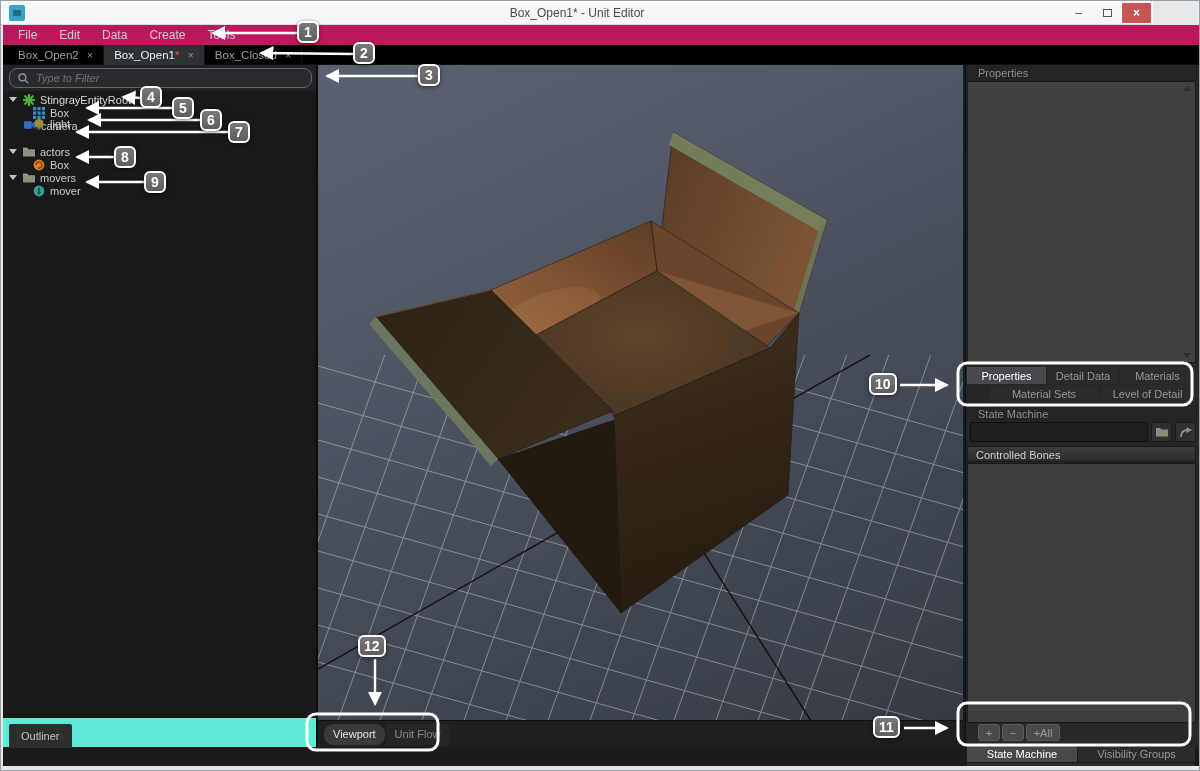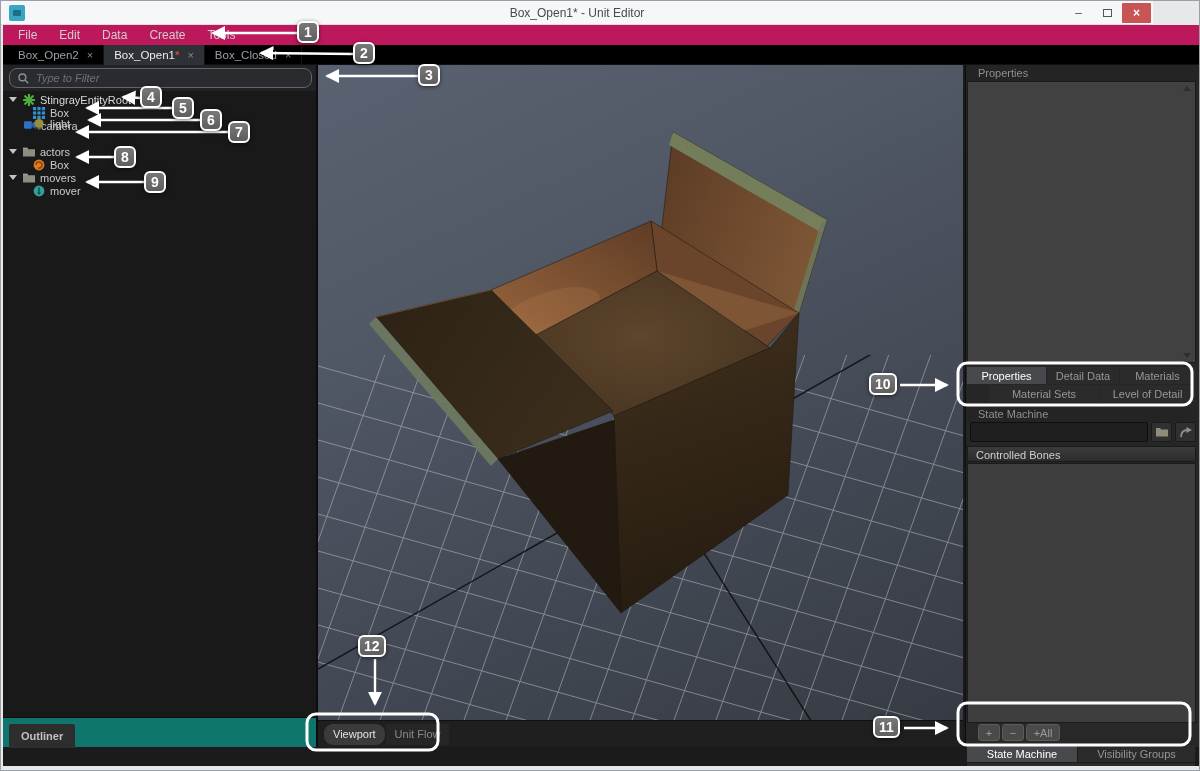--- a/index.html
+++ b/index.html
@@ -28,21 +28,21 @@
   
   .left{position:absolute;left:0;top:40px;width:315px;height:682px;background:#191919;border-right:2px solid #0d0d0d;}
   .searchrow{position:absolute;left:0;top:0;width:100%;height:26px;background:#222226;}
   .searchpill{position:absolute;left:6px;top:3px;width:303px;height:20px;background:#2a2b2f;border:1px solid #62656a;border-radius:8px;display:flex;align-items:center;padding:0 8px;gap:5px;}
   .searchpill input{flex:1;background:transparent;border:none;outline:none;color:#c8c8c8;font-size:11px;font-family:"Liberation Sans",sans-serif;}
   .searchpill input::placeholder{color:#6e7277;font-style:italic;}
   .tree{position:absolute;left:0;top:26px;width:100%;}
   .trow{position:absolute;height:13px;display:flex;align-items:center;gap:5px;white-space:nowrap;font-size:11px;color:#cbcbcb;}
   .tw{width:0;height:0;border-left:4px solid transparent;border-right:4px solid transparent;border-top:5px solid #c4c4c4;margin-right:1px;}
   .ticon{width:12px;height:12px;display:inline-flex;}
-  .outliner-strip{position:absolute;left:0;bottom:0;width:100%;height:30px;background:#0f766e;border-top:1px solid #0c0c0c;font-weight:bold;}
+  .outliner-strip{position:absolute;left:0;bottom:0;width:100%;height:30px;background:#5eead4;border-top:1px solid #0c0c0c;}
   .outliner-tab{position:absolute;left:6px;top:6px;height:24px;padding:0 12px;background:#2d2d2d;color:#c2c2c2;display:flex;align-items:center;font-size:11px;border-radius:2px 2px 0 0;}
   
   .viewport{position:absolute;left:315px;top:40px;width:645px;height:682px;background:#2a2d33;}
   .vp-canvas{position:absolute;left:0;top:0;width:645px;height:655px;
      background:linear-gradient(155deg,#5a6271 0%,#515866 30%,#454b57 60%,#363b43 100%);}
   .vp-tabs{position:absolute;left:0;bottom:0;width:100%;height:27px;background:#1f1f1f;border-top:1px solid #101010;display:flex;align-items:center;padding-left:6px;gap:1px;}
   .vtab{height:21px;padding:0 9px;display:flex;align-items:center;font-size:11px;color:#8a8a8a;background:#262626;}
   .vtab.active{background:#3b3b3b;color:#e3e3e3;border-radius:9px;}
   
   .right{position:absolute;left:962px;top:40px;width:234px;height:682px;background:#262626;border-left:1px solid #0d0d0d;}

